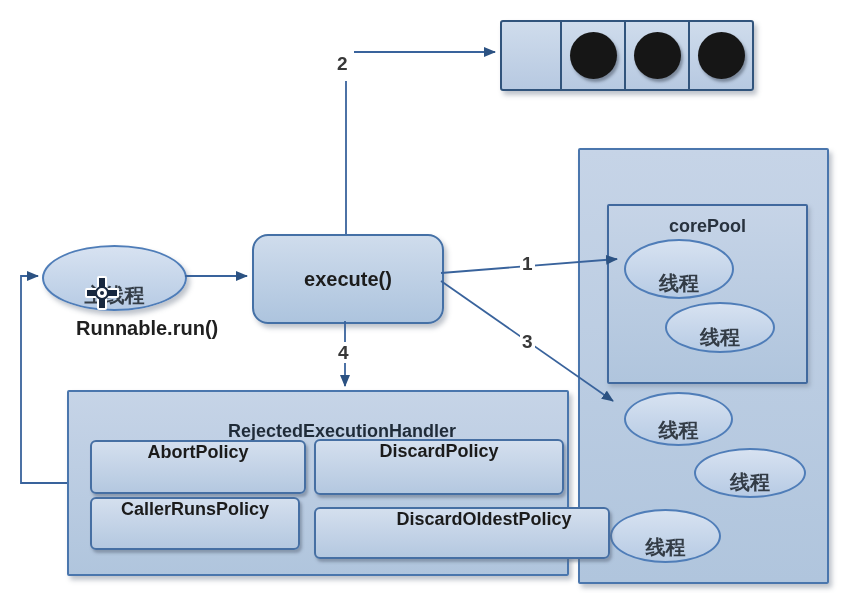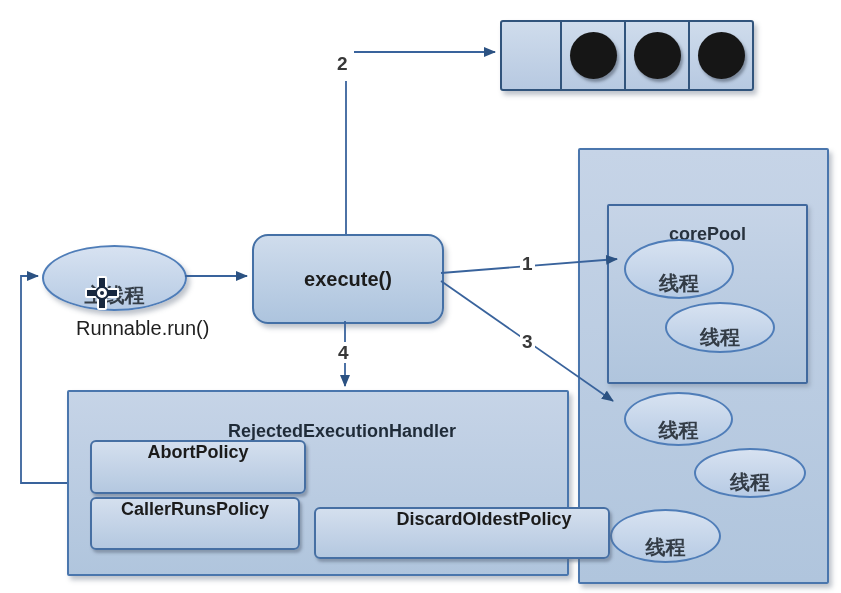--- a/index.html
+++ b/index.html
@@ -39,21 +39,21 @@
 
   
   .policy-btn{
     position:absolute;display:flex;align-items:flex-start;justify-content:center;
     background:linear-gradient(180deg,#d4dfee 0%,#b4c8e0 100%);
     border:2px solid #466fa3;border-radius:6px;
     box-shadow:2px 3px 3px rgba(90,102,122,0.5);
     color:#1b1b1b;font-size:18px;font-weight:700;
   }
 
-  .plain-label{color:#1f1f1f;font-size:20px;font-weight:400;}
+  .plain-label{color:#1f1f1f;font-size:20px;font-weight:700;}
   .num-label{
     position:absolute;background:#ffffff;padding:0 2px;color:#383838;
     font-size:19px;font-weight:700;line-height:21px;text-align:center;z-index:7;
   }
   svg.wires{position:absolute;left:0;top:0;z-index:6;pointer-events:none;}
 
   
   .cursor{left:85px;top:276px;width:34px;height:34px;z-index:10;}
   .cursor div{position:absolute;}
   .cur-h-o{left:0;top:12px;width:34px;height:10px;background:#ffffff;border-radius:2px;}
@@ -92,21 +92,21 @@
       <div class="q-dot"></div>
     </div>
     <div class="q-cell">
       <div class="q-dot"></div>
     </div>
   </div>
 
   <div class="abs container-box shadowed" style="left:578px;top:148px;width:247px;height:432px;">
 
     <div class="abs container-box" style="left:27px;top:54px;width:197px;height:176px;border-color:#41699e;box-shadow:2px 3px 4px rgba(110,122,140,0.4);">
-      <div class="box-title" style="top:10px;font-size:18px;margin-top:8px;">corePool</div>
+      <div class="box-title" style="top:10px;font-size:18px;">corePool</div>
       <div class="abs node-ellipse" style="left:15px;top:33px;width:106px;height:56px;">
         <span>线程</span>
       </div>
       <div class="abs node-ellipse" style="left:56px;top:96px;width:106px;height:47px;">
         <span>线程</span>
       </div>
     </div>
 
     <div class="abs node-ellipse" style="left:44px;top:242px;width:105px;height:50px;">
       <span>线程</span>
@@ -127,20 +127,23 @@
 
   <div class="abs roundrect shadowed" style="left:252px;top:234px;width:188px;height:86px;">
     <span>execute()</span>
   </div>
 
   <div class="abs container-box shadowed" style="left:67px;top:390px;width:498px;height:182px;">
     <div class="box-title" style="top:29px;font-size:18px;color:#1f2b38;margin-left:48px;">RejectedExecutionHandler</div>
     <div class="policy-btn" style="left:21px;top:48px;width:212px;height:50px;">
       <span>AbortPolicy</span>
     </div>
+    <div class="policy-btn" style="left:245px;top:47px;width:246px;height:52px;">
+      <span>DiscardPolicy</span>
+    </div>
     <div class="policy-btn" style="left:21px;top:105px;width:206px;height:49px;">
       <span>CallerRunsPolicy</span>
     </div>
     <div class="policy-btn" style="left:245px;top:115px;width:248px;height:48px;padding-left:44px;">
       <span>DiscardOldestPolicy</span>
     </div>
   </div>
 
   <div class="num-label" style="left:520px;top:253px;">1</div>
   <div class="num-label" style="left:335px;top:53px;">2</div>

